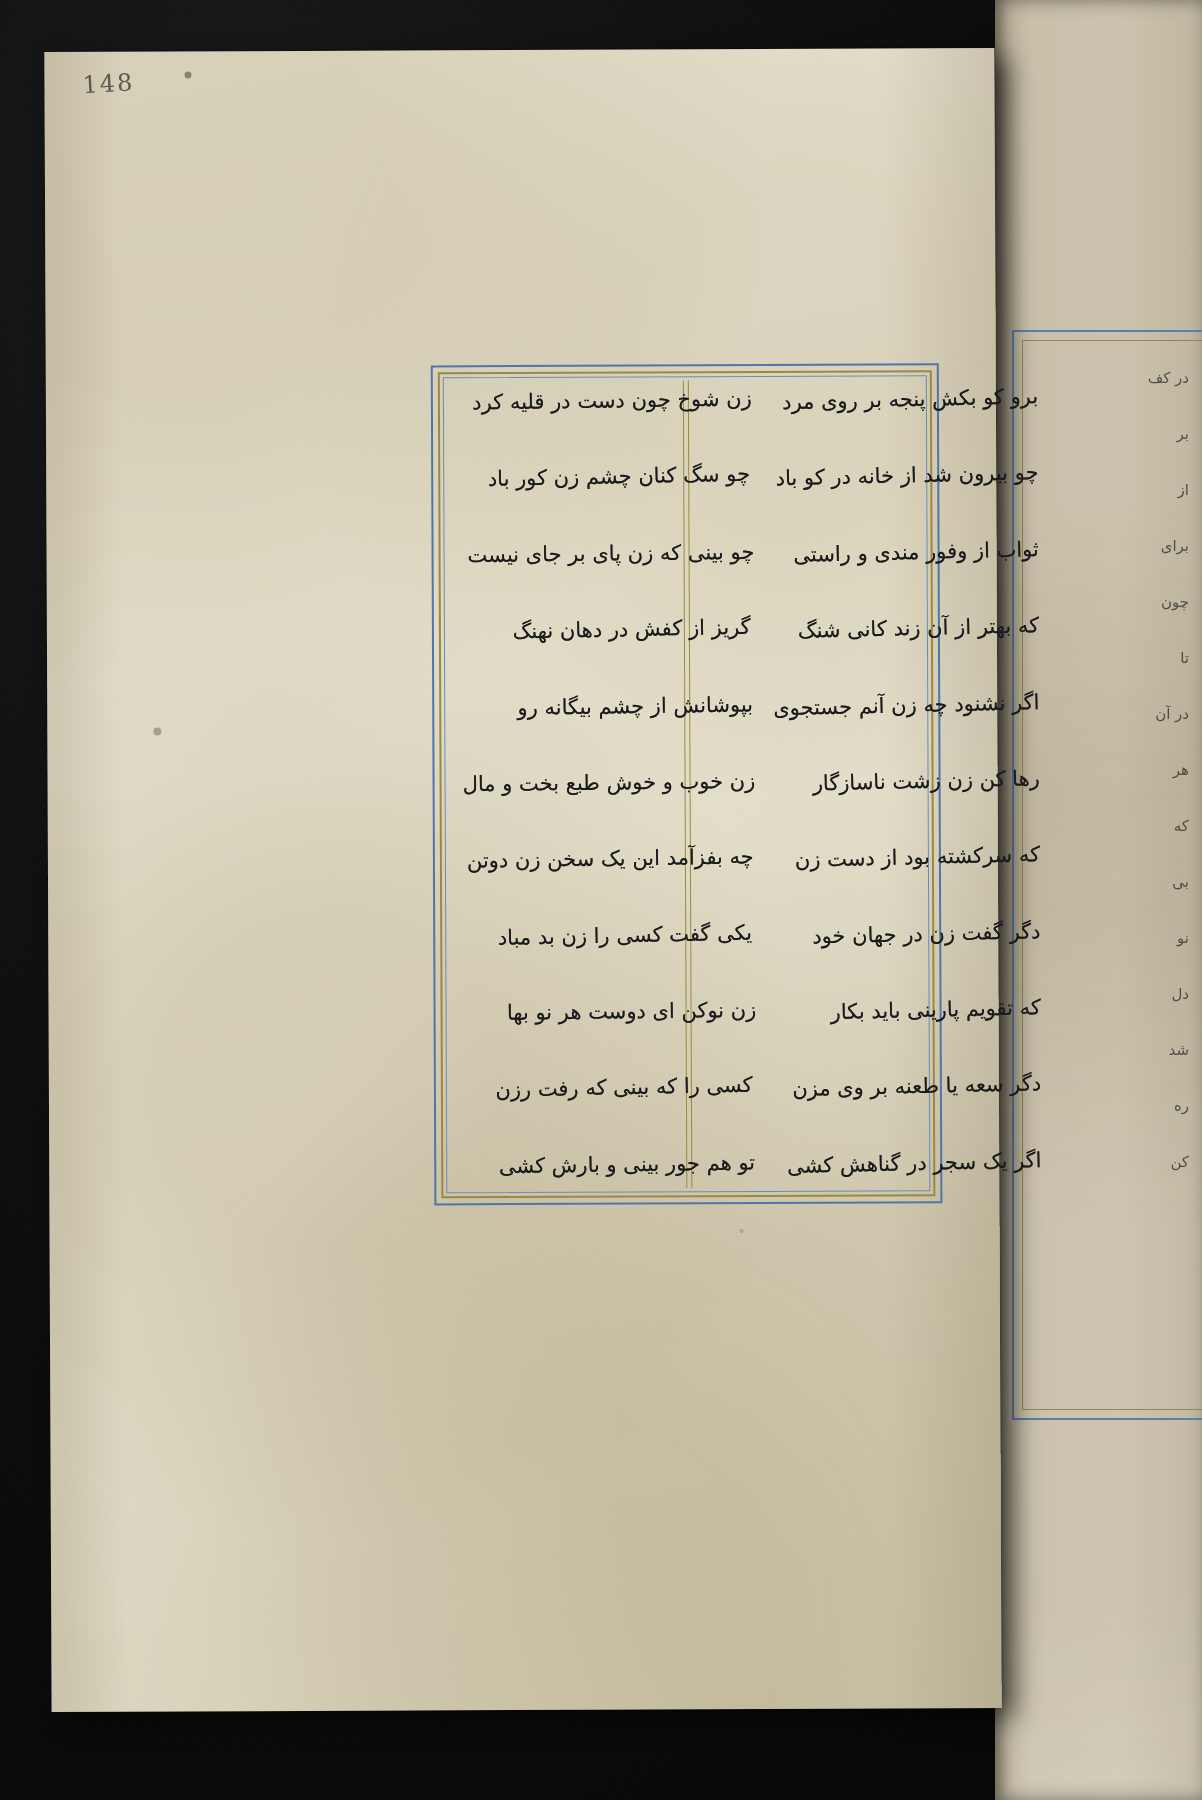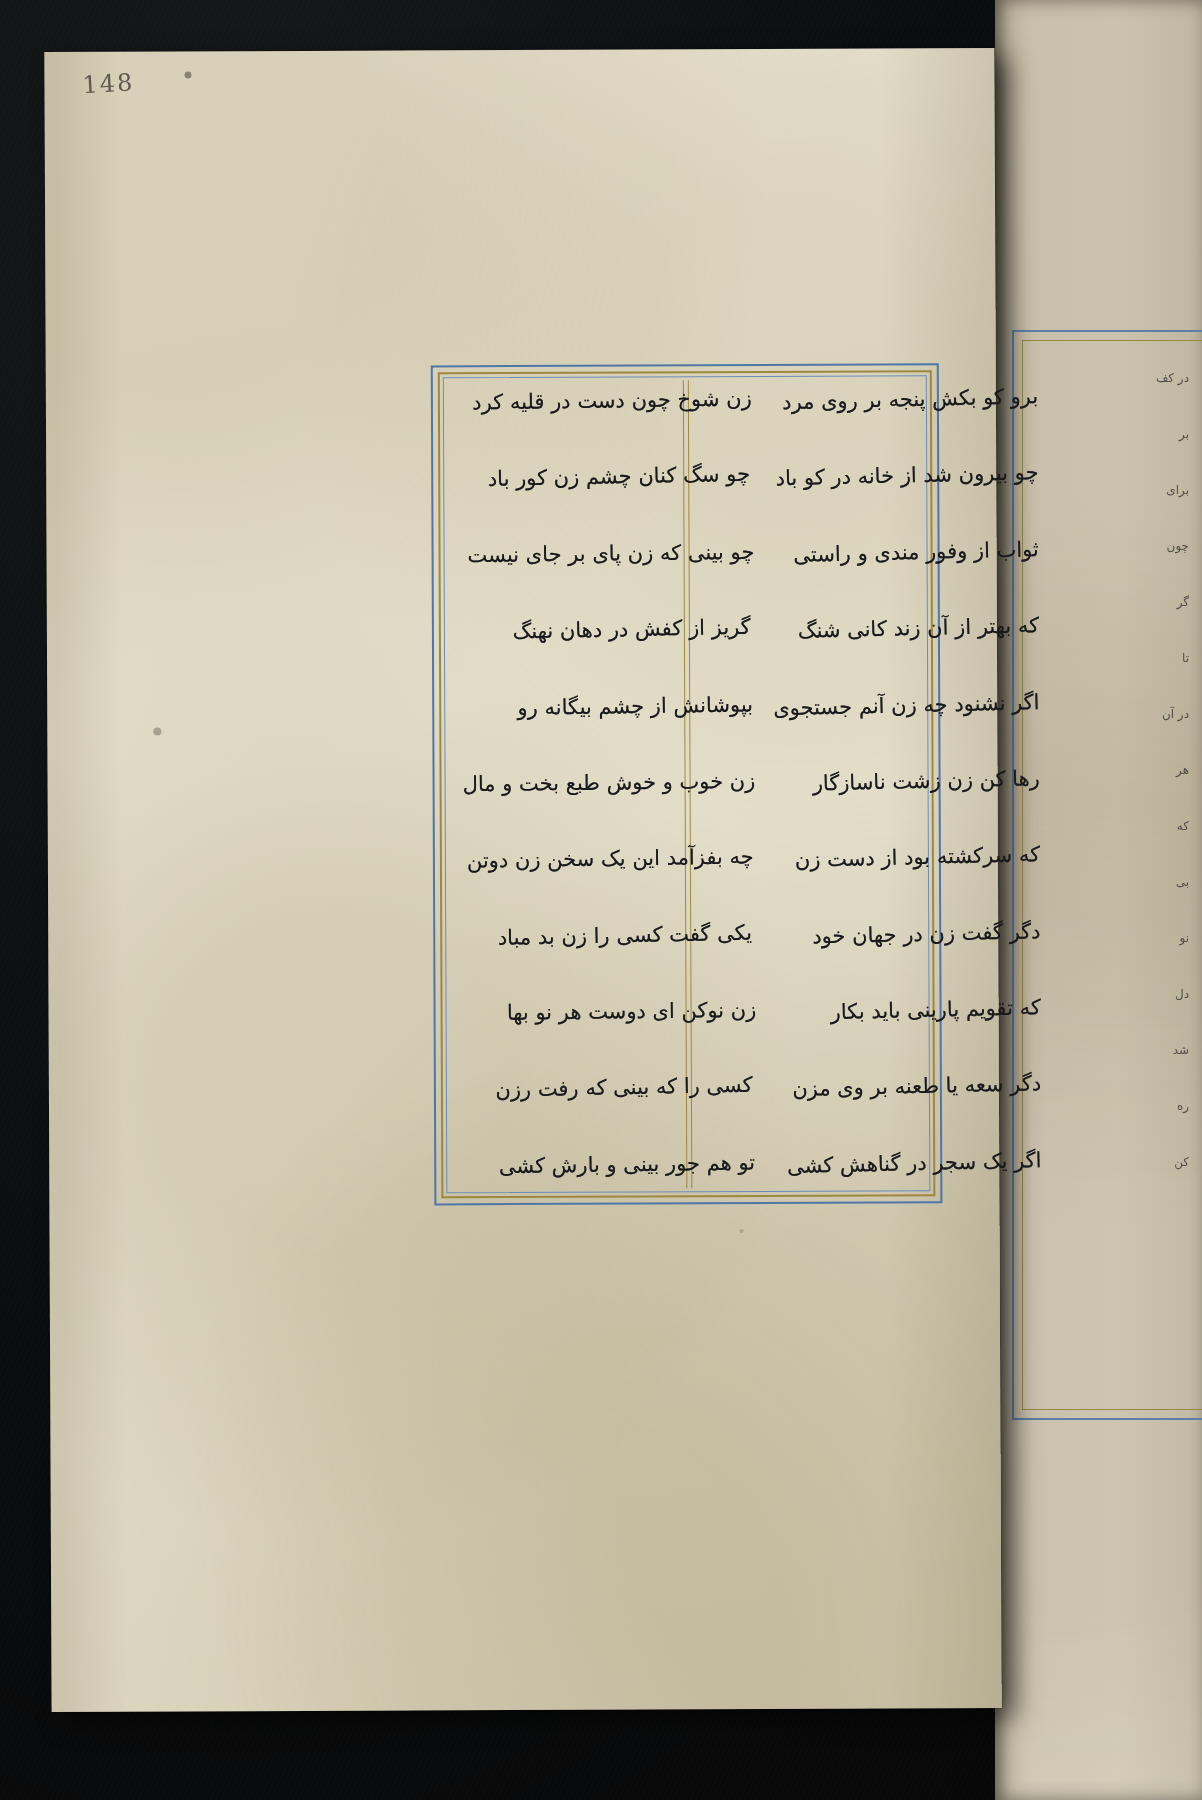--- a/index.html
+++ b/index.html
@@ -72,21 +72,21 @@
     border-bottom: 1.5px solid #9a8545;
   }
   .neighbor-text {
     position: absolute;
     left: 1020px;
     top: 350px;
     width: 175px;
     height: 1050px;
     direction: rtl;
     color: #2a2a2c;
-    font-size: 12px;
+    font-size: 15px;
     line-height: 56px;
     overflow: hidden;
     opacity: .75;
     text-align: right;
     padding-right: 6px;
     box-sizing: border-box;
     filter: blur(0.3px);
   }
 
   
@@ -224,23 +224,23 @@
 
 <div class="neighbor-page">
   <div class="nb-texture"></div>
 </div>
 <div class="neighbor-frame">
   <div class="inner-rule"></div>
 </div>
 <div class="neighbor-text">
   <div>در کف</div>
   <div>بر</div>
+  <div>از</div>
   <div>برای</div>
   <div>چون</div>
-  <div>گر</div>
   <div>تا</div>
   <div>در آن</div>
   <div>هر</div>
   <div>که</div>
   <div>بی</div>
   <div>نو</div>
   <div>دل</div>
   <div>شد</div>
   <div>ره</div>
   <div>کن</div>

